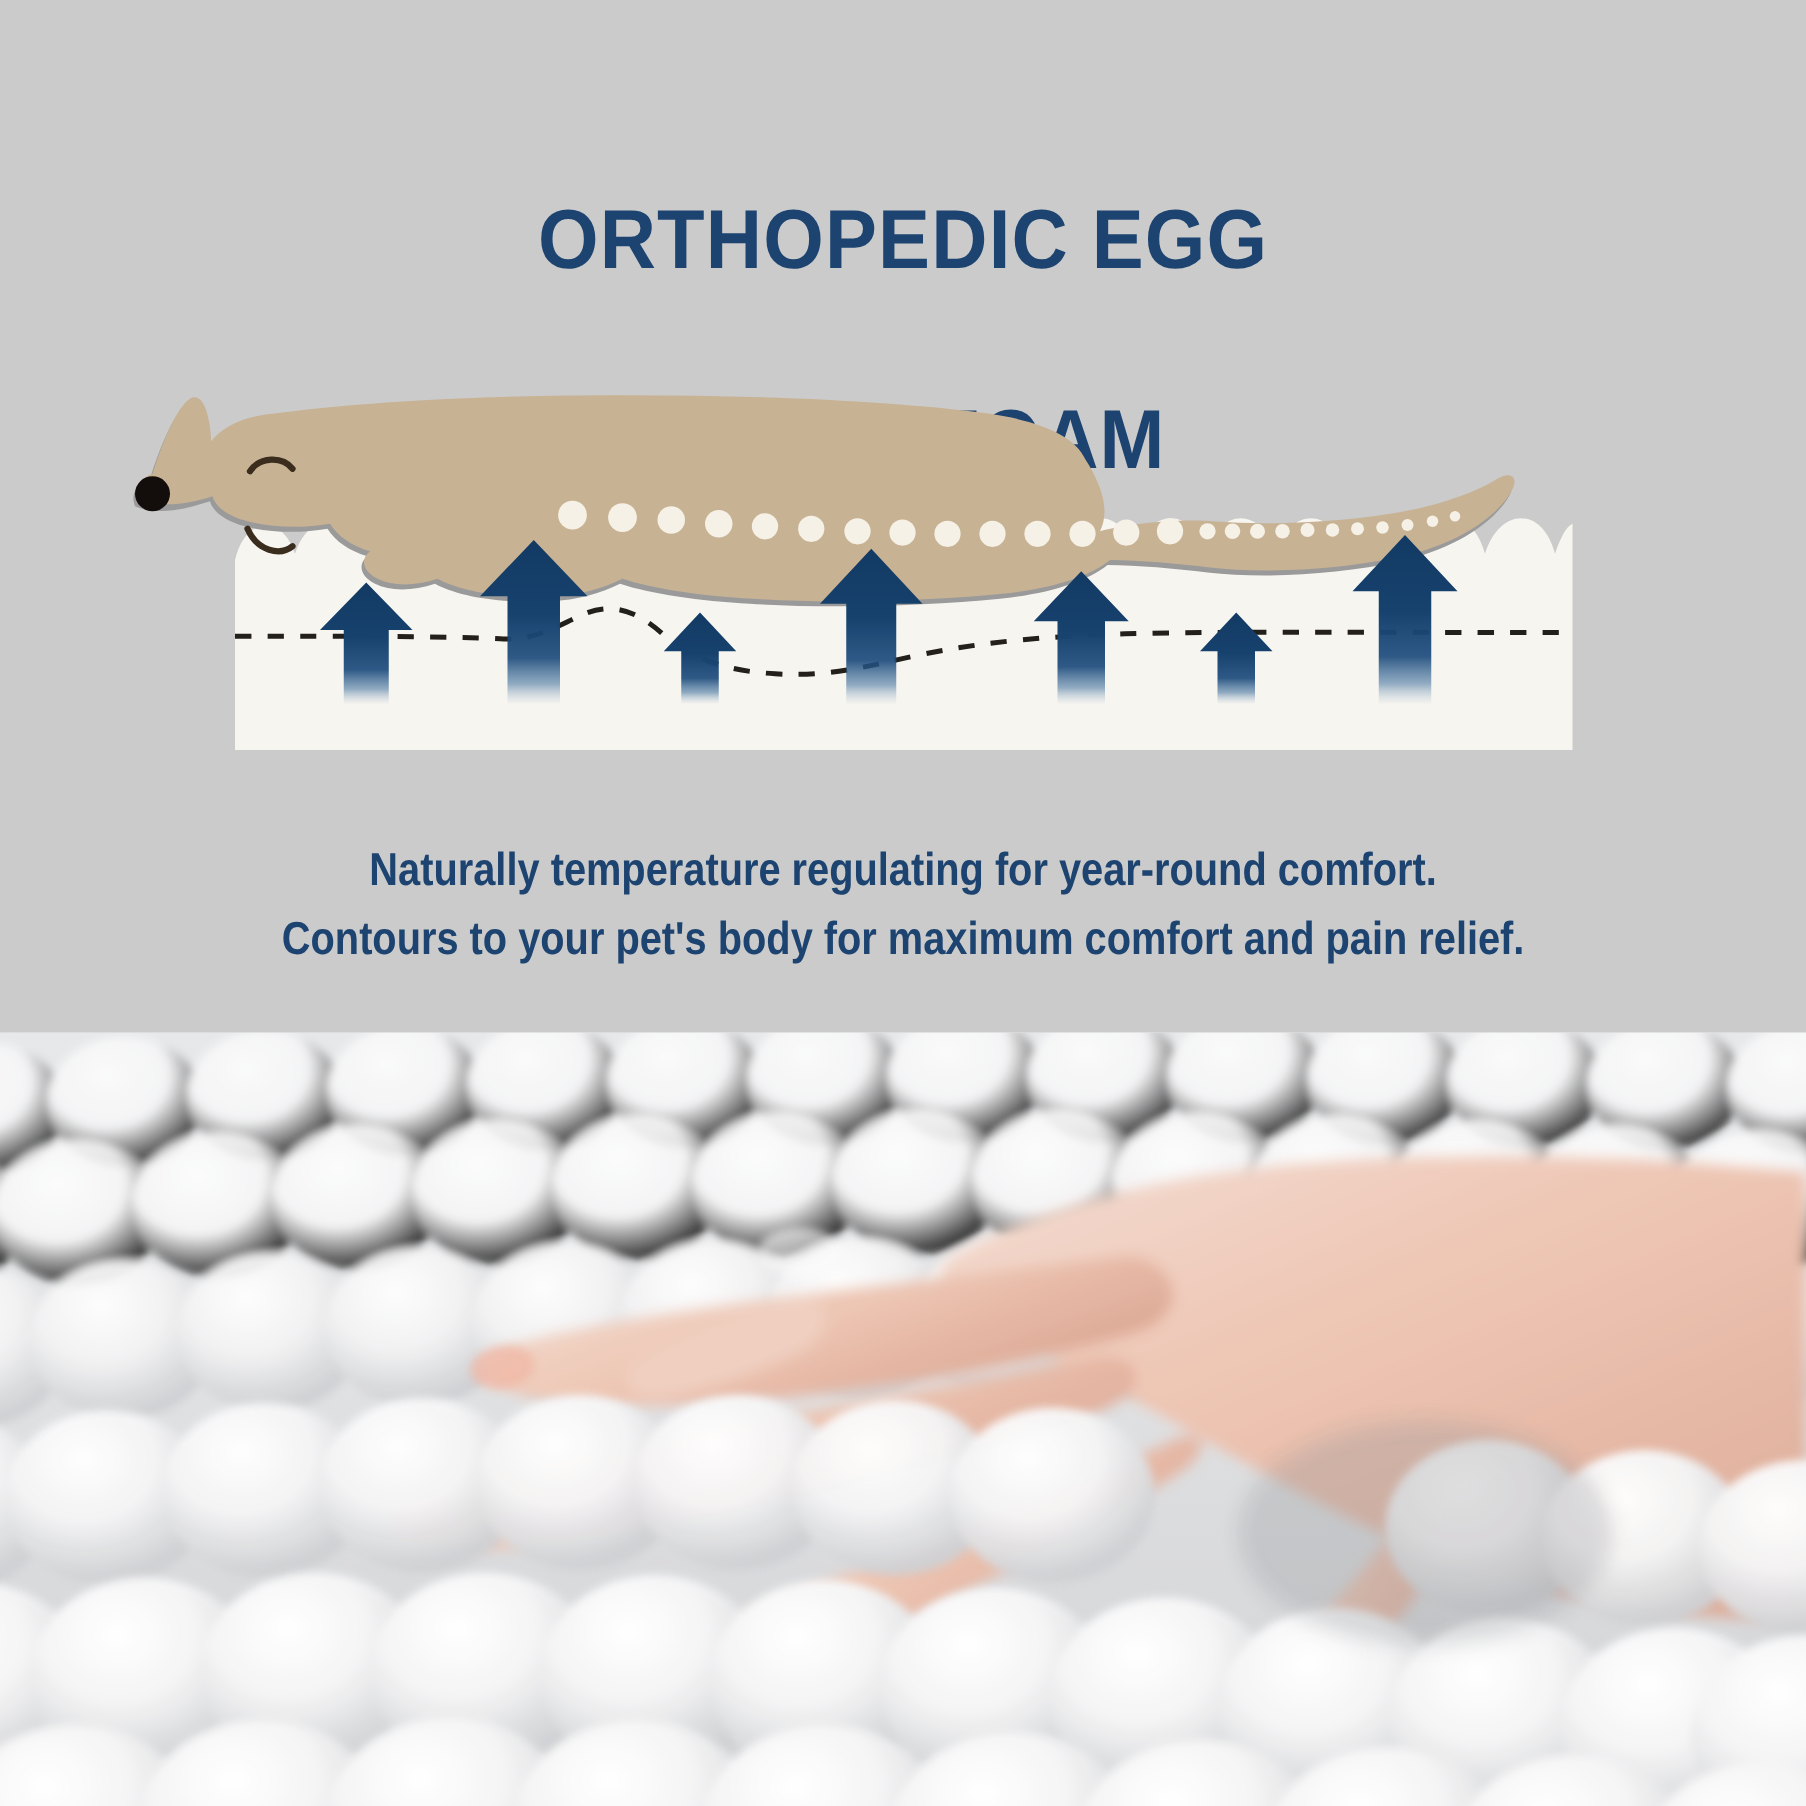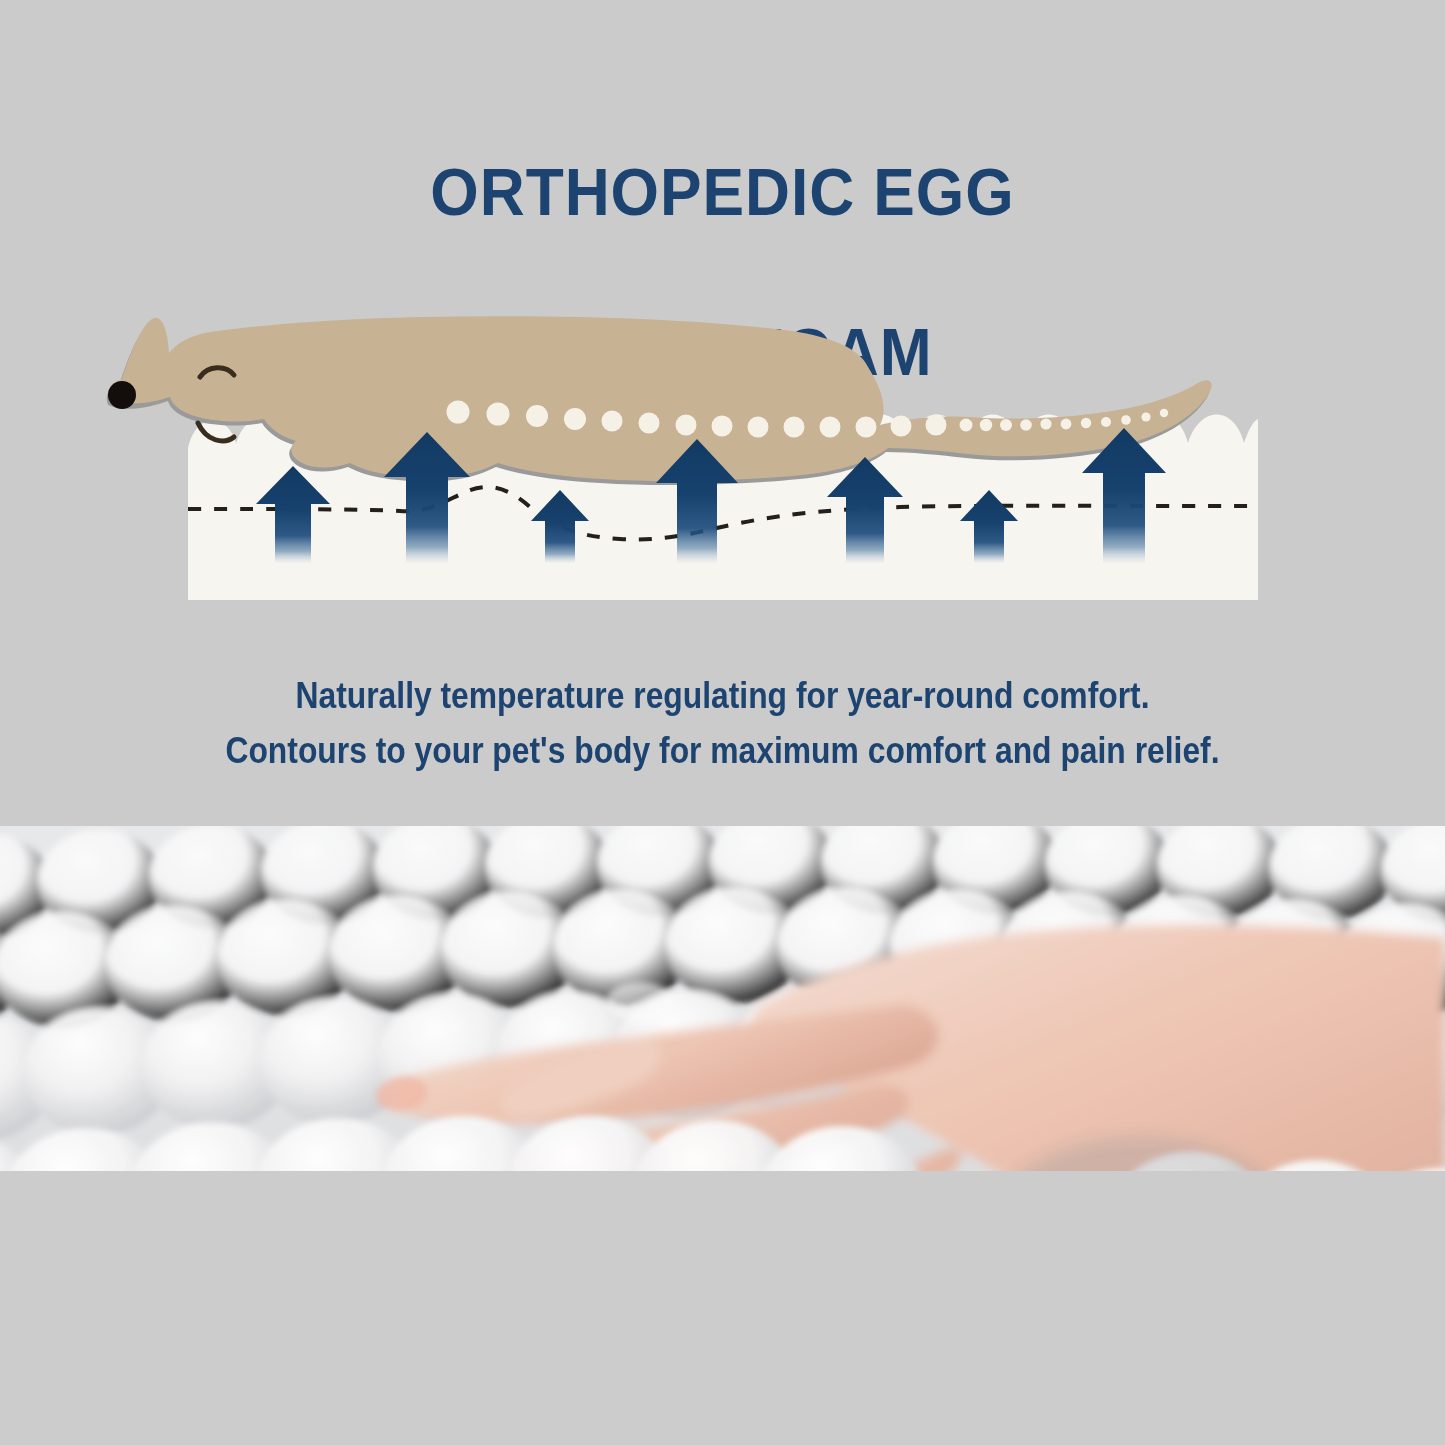--- a/index.html
+++ b/index.html
@@ -2,21 +2,21 @@
 <html><head>
 <meta charset="utf-8">
 <style>
   html,body{margin:0;padding:0;}
   body{
     width:1445px;height:1445px;
     background:#cccccc;
     font-family:"Liberation Sans",sans-serif;
     overflow:hidden;
   }
-  #page{position:relative;width:1445px;height:1171px;overflow:hidden;}
+  #page{position:relative;width:1445px;height:1445px;overflow:hidden;}
 
   
   #top-panel{
     position:absolute;left:0;top:0;width:1445px;height:826px;
     background:#cbcbcb;
   }
 
   
   #headline{
     position:absolute;left:0;top:72px;width:1445px;

